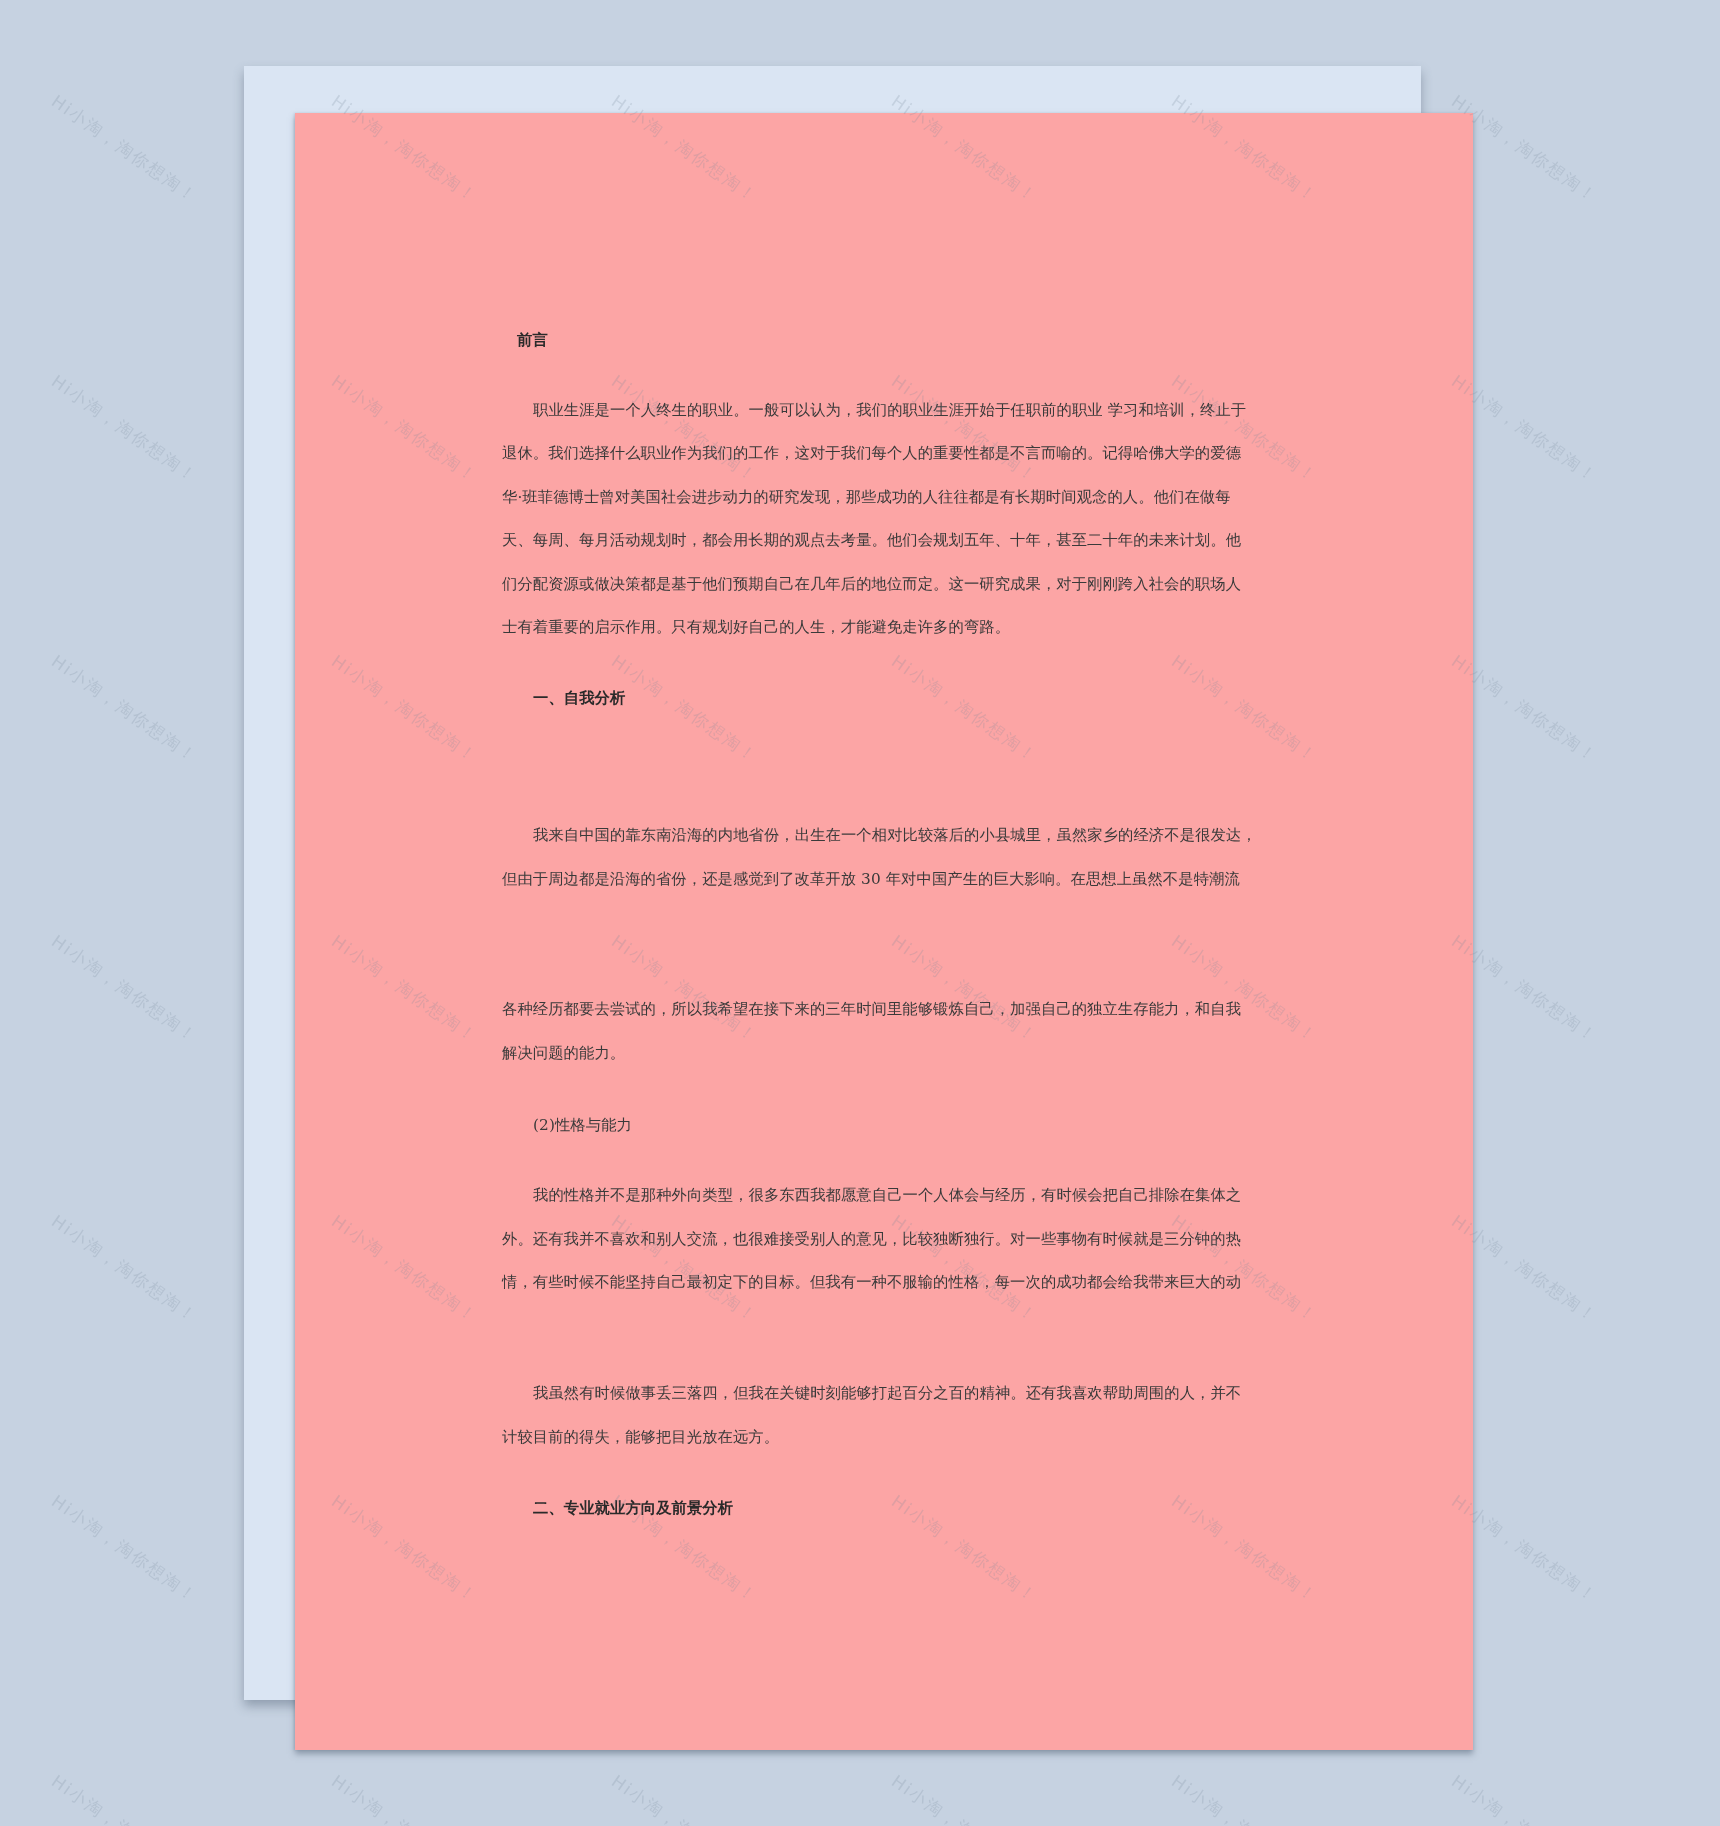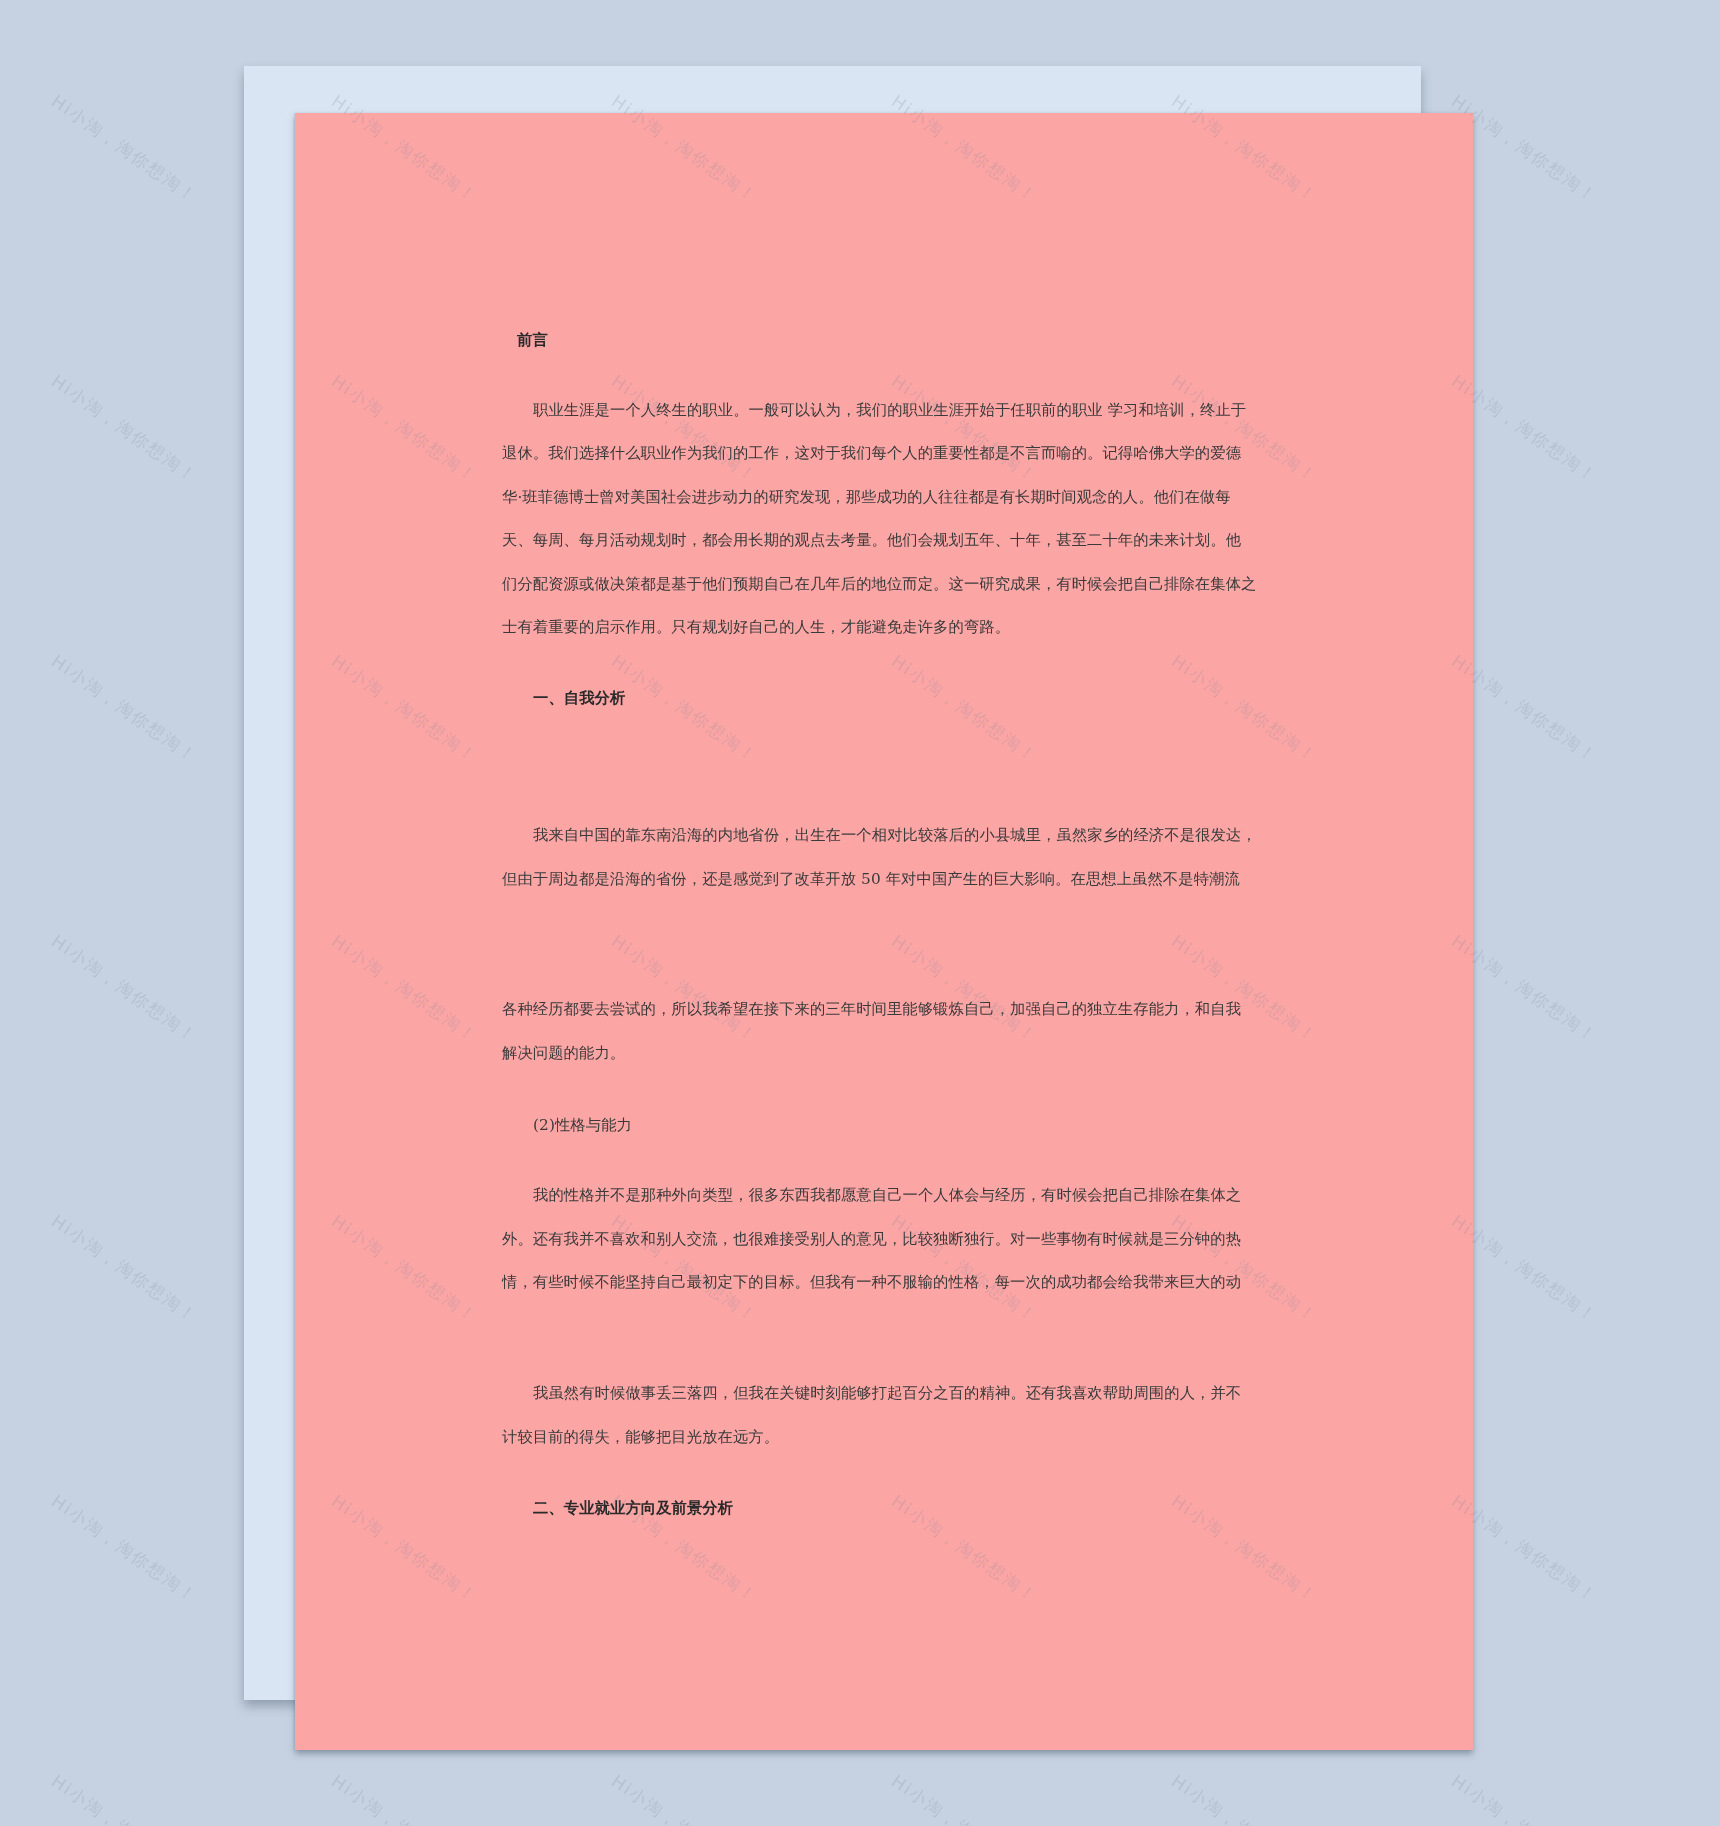--- a/index.html
+++ b/index.html
@@ -43,28 +43,28 @@
 <div class="page-back"></div>
 
 <div class="page-front">
   <div class="doc-text">
     <div class="line heading title" style="top:217px">前言</div>
 
     <div class="line indent" style="top:287px">职业生涯是一个人终生的职业。一般可以认为，我们的职业生涯开始于任职前的职业 学习和培训，终止于</div>
     <div class="line" style="top:330px">退休。我们选择什么职业作为我们的工作，这对于我们每个人的重要性都是不言而喻的。记得哈佛大学的爱德</div>
     <div class="line" style="top:374px">华·班菲德博士曾对美国社会进步动力的研究发现，那些成功的人往往都是有长期时间观念的人。他们在做每</div>
     <div class="line" style="top:417px">天、每周、每月活动规划时，都会用长期的观点去考量。他们会规划五年、十年，甚至二十年的未来计划。他</div>
-    <div class="line" style="top:461px">们分配资源或做决策都是基于他们预期自己在几年后的地位而定。这一研究成果，有时候会把自己排除在集体之</div>
+    <div class="line" style="top:461px">们分配资源或做决策都是基于他们预期自己在几年后的地位而定。这一研究成果，对于刚刚跨入社会的职场人</div>
     <div class="line" style="top:504px">士有着重要的启示作用。只有规划好自己的人生，才能避免走许多的弯路。</div>
 
     <div class="line heading sub" style="top:575px">一、自我分析</div>
 
 
     <div class="line indent" style="top:712px">我来自中国的靠东南沿海的内地省份，出生在一个相对比较落后的小县城里，虽然家乡的经济不是很发达，</div>
-    <div class="line" style="top:756px">但由于周边都是沿海的省份，还是感觉到了改革开放 50 年对中国产生的巨大影响。在思想上虽然不是特潮流</div>
+    <div class="line" style="top:756px">但由于周边都是沿海的省份，还是感觉到了改革开放 30 年对中国产生的巨大影响。在思想上虽然不是特潮流</div>
     <div class="line" style="top:886px">各种经历都要去尝试的，所以我希望在接下来的三年时间里能够锻炼自己，加强自己的独立生存能力，和自我</div>
     <div class="line" style="top:930px">解决问题的能力。</div>
 
     <div class="line sub" style="top:1002px">(2)性格与能力</div>
 
     <div class="line indent" style="top:1072px">我的性格并不是那种外向类型，很多东西我都愿意自己一个人体会与经历，有时候会把自己排除在集体之</div>
     <div class="line" style="top:1116px">外。还有我并不喜欢和别人交流，也很难接受别人的意见，比较独断独行。对一些事物有时候就是三分钟的热</div>
     <div class="line" style="top:1159px">情，有些时候不能坚持自己最初定下的目标。但我有一种不服输的性格，每一次的成功都会给我带来巨大的动</div>
 
     <div class="line indent" style="top:1270px">我虽然有时候做事丢三落四，但我在关键时刻能够打起百分之百的精神。还有我喜欢帮助周围的人，并不</div>

